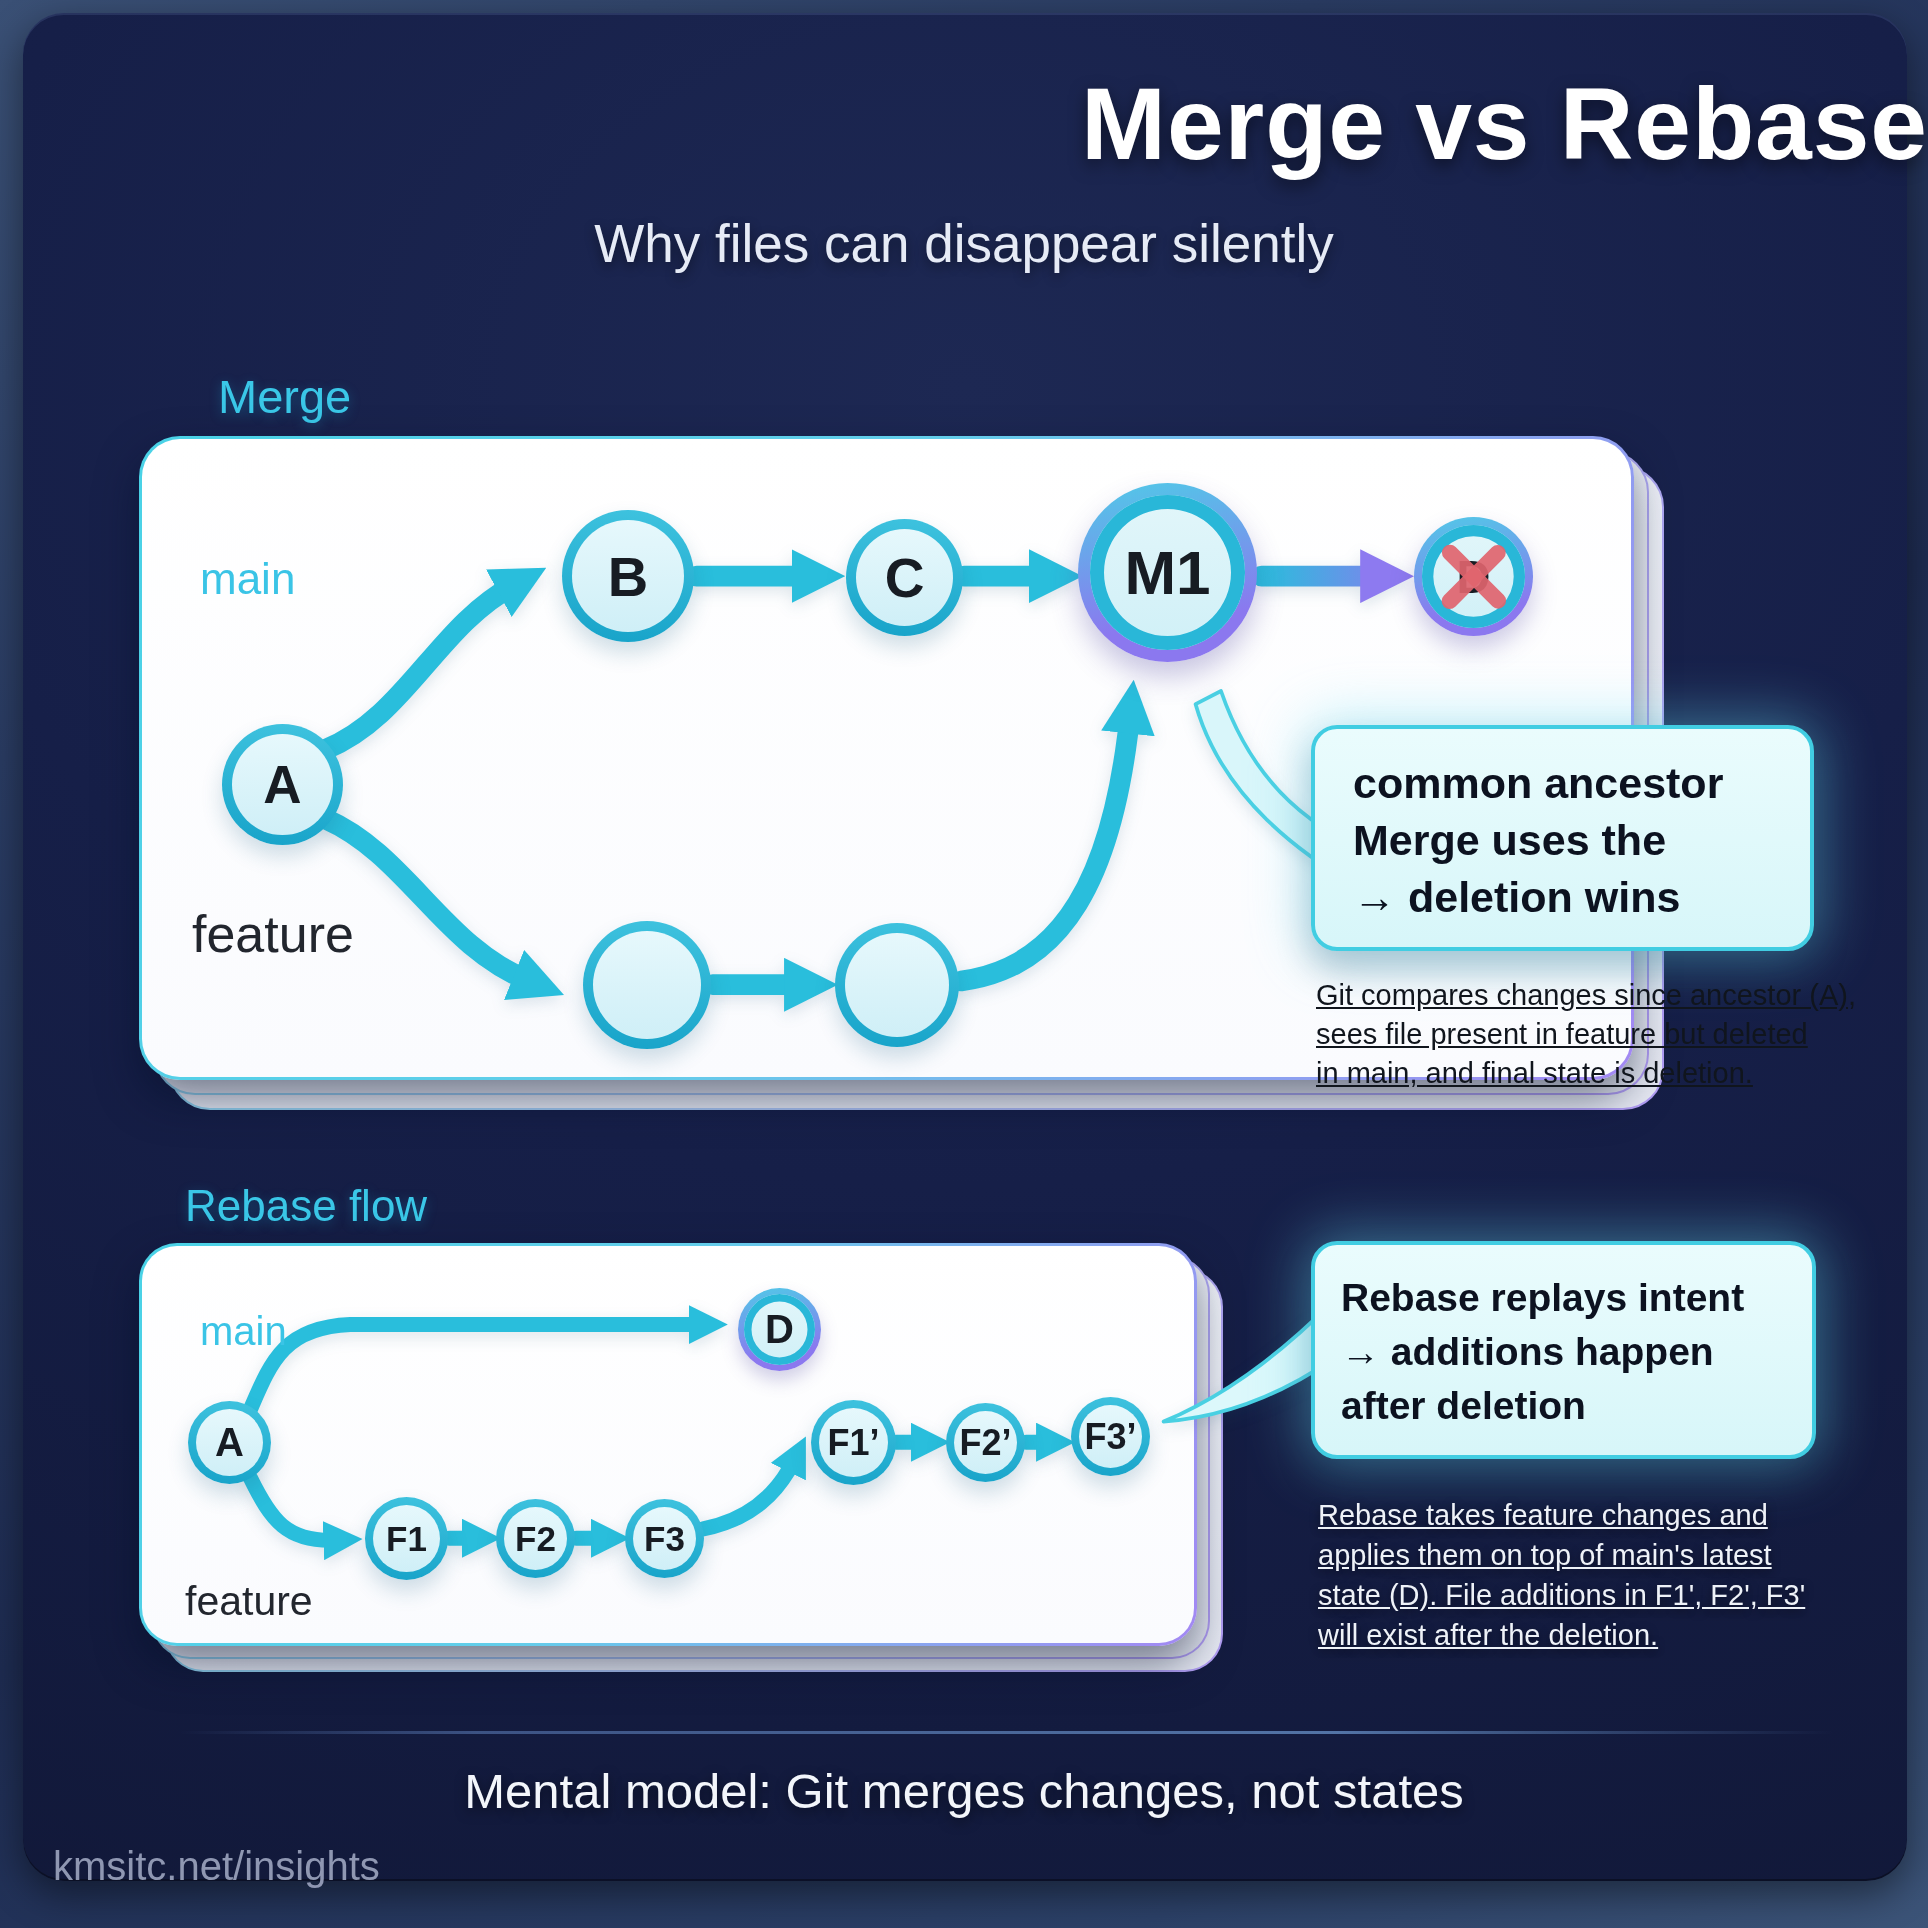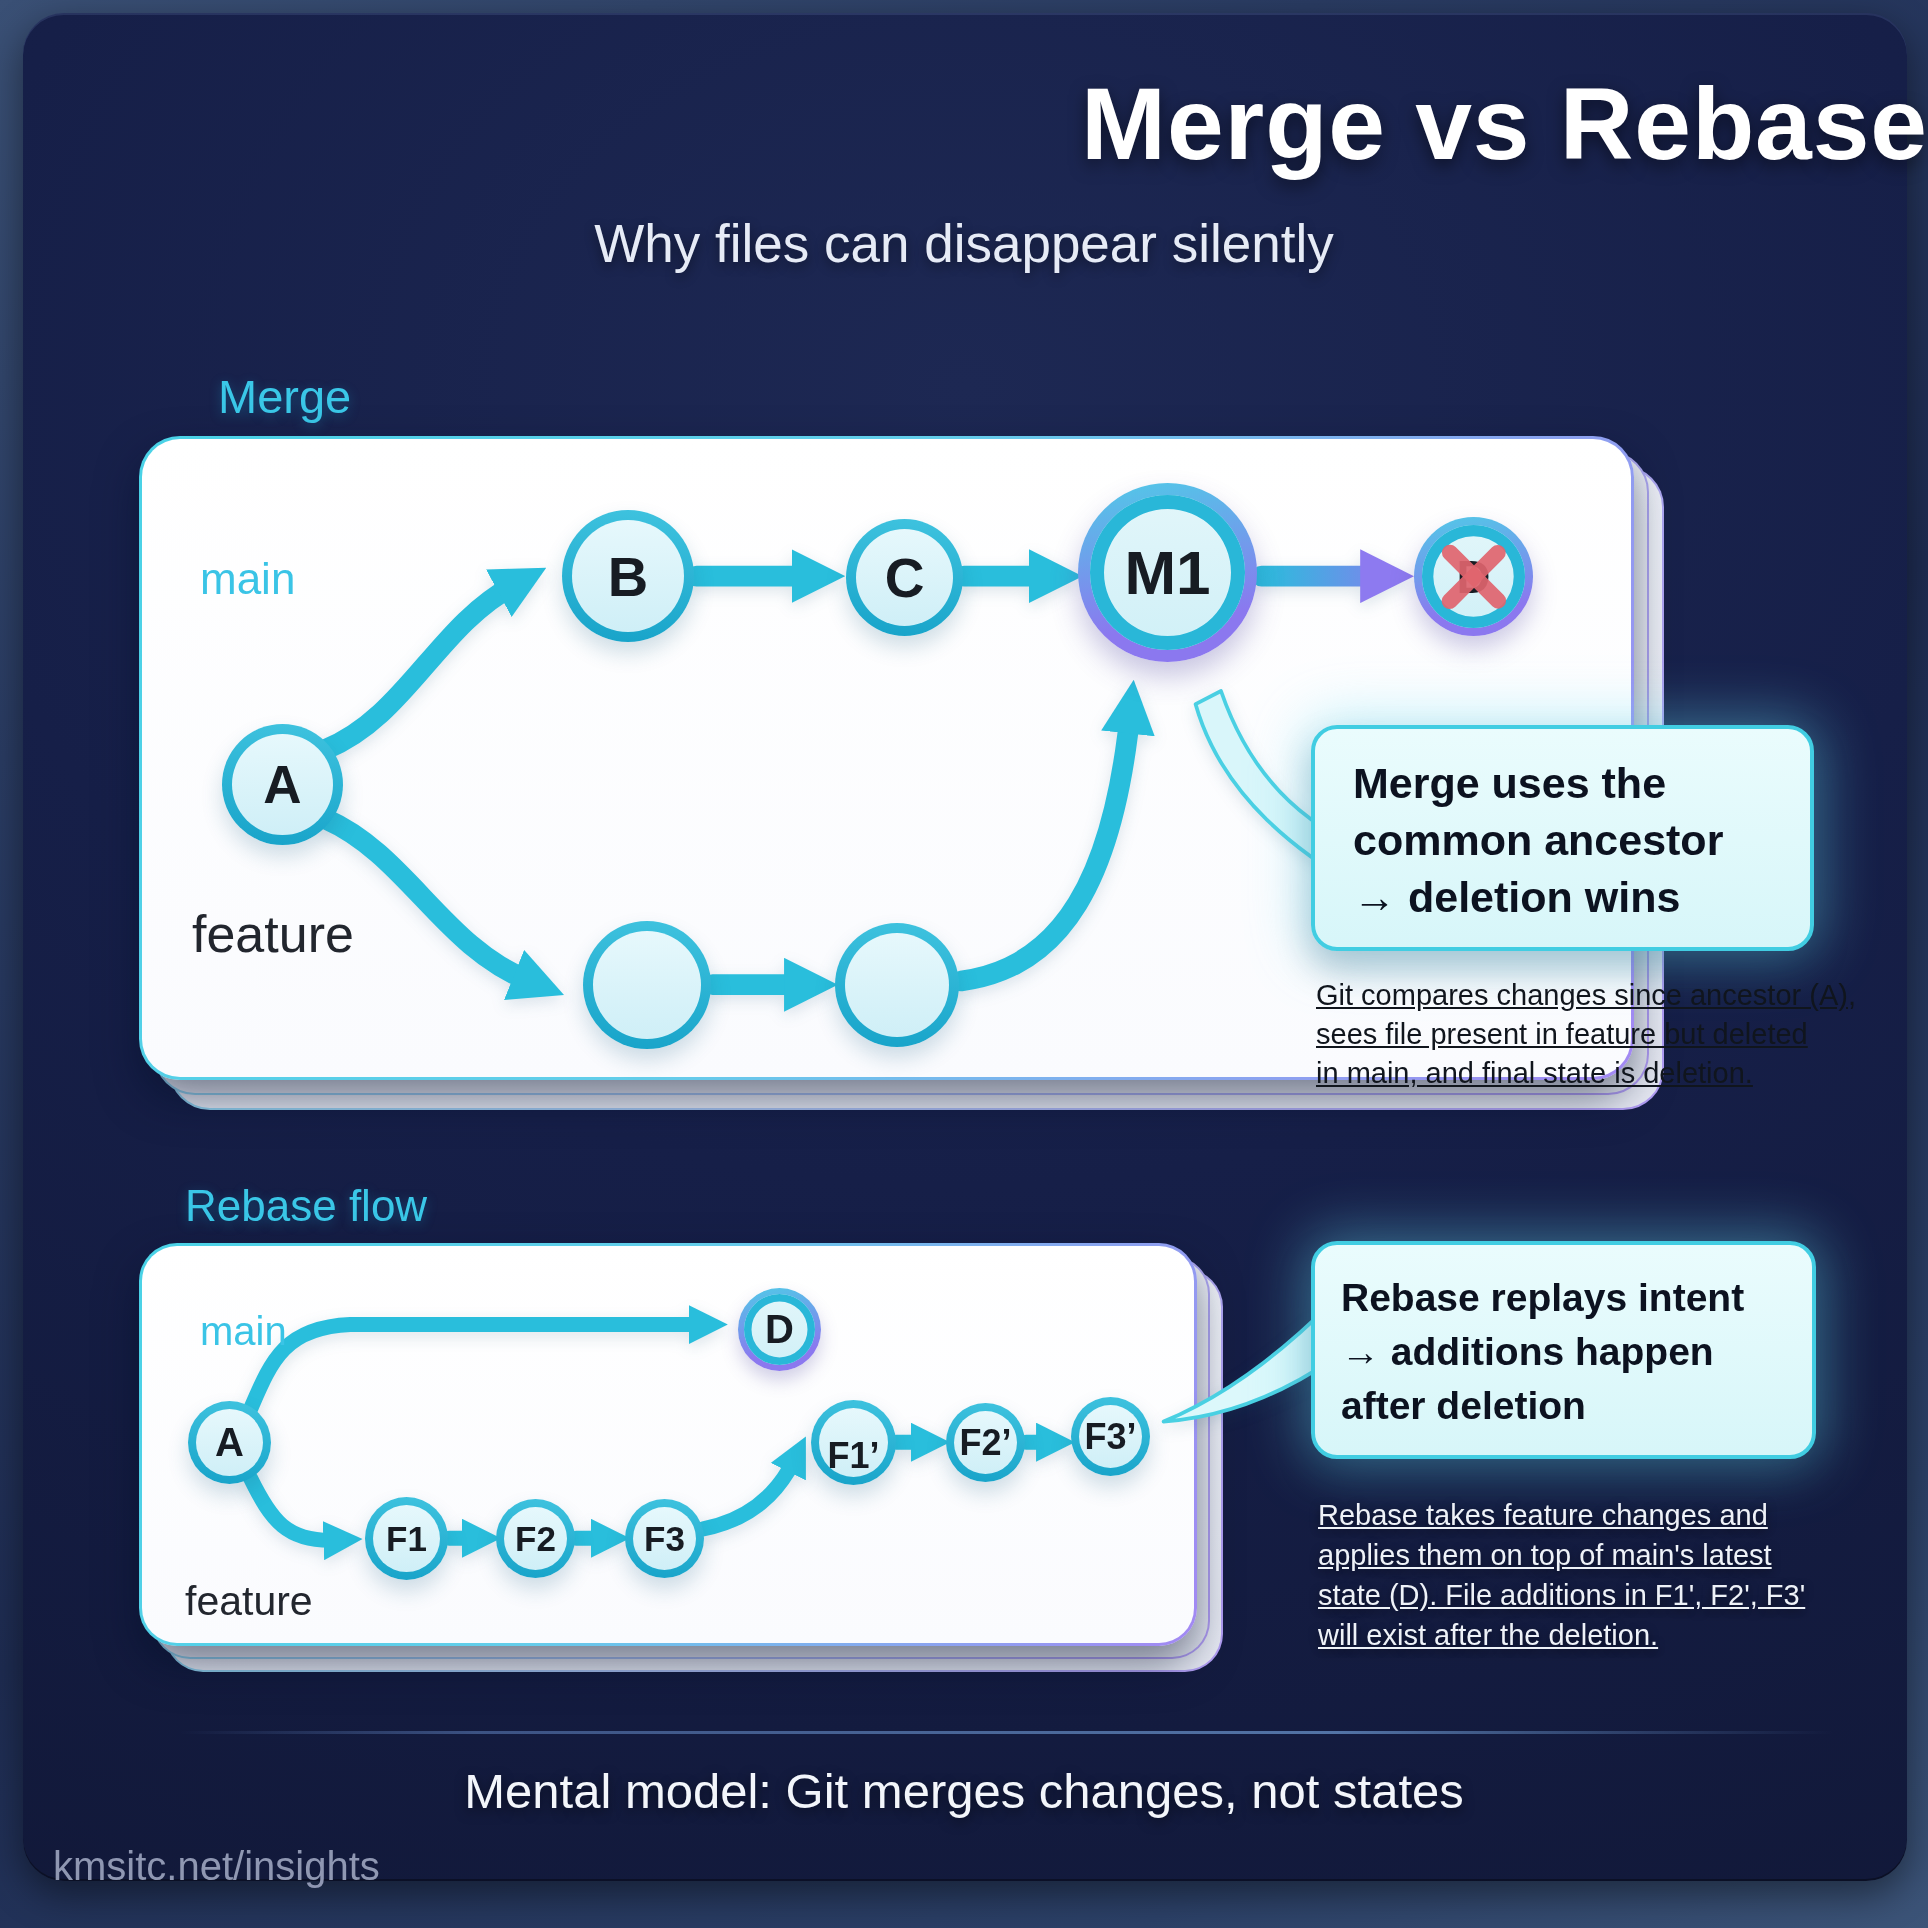--- a/index.html
+++ b/index.html
@@ -84,21 +84,21 @@
   .n-m1{left:1078px;top:483px;width:179px;height:179px;font-size:62px;}
   .n-md{left:1414px;top:517px;width:119px;height:119px;font-size:47px;}
   .n-mf1{left:583px;top:921px;width:128px;height:128px;}
   .n-mf2{left:835px;top:923px;width:124px;height:124px;}
 
   .n-ra{left:188px;top:1401px;width:83px;height:83px;font-size:40px;}
   .n-rd{left:738px;top:1288px;width:83px;height:83px;font-size:40px;}
   .n-rf1{left:365px;top:1497px;width:83px;height:83px;font-size:35px;}
   .n-rf2{left:496px;top:1499px;width:79px;height:79px;font-size:35px;}
   .n-rf3{left:625px;top:1499px;width:79px;height:79px;font-size:35px;}
-  .n-rf1p{left:811px;top:1400px;width:85px;height:85px;font-size:36px;align-items:flex-end;}
+  .n-rf1p{left:811px;top:1400px;width:85px;height:85px;font-size:36px;}
   .n-rf2p{left:946px;top:1403px;width:79px;height:79px;font-size:36px;}
   .n-rf3p{left:1071px;top:1397px;width:79px;height:79px;font-size:36px;}
 
   .xmark{position:absolute;inset:0;pointer-events:none;}
   .xmark::before,.xmark::after{
     content:"";position:absolute;left:50%;top:50%;width:82%;height:16%;
     border-radius:9.4px;background:#e0646e;opacity:.92;
   }
   .xmark::before{transform:translate(-50%,-50%) rotate(45deg);}
   .xmark::after{transform:translate(-50%,-50%) rotate(-45deg);}
@@ -230,22 +230,22 @@
       <span>F1’</span>
     </div>
   <div class="node small n-rf2p">
       <span>F2’</span>
     </div>
   <div class="node small n-rf3p">
       <span>F3’</span>
     </div>
 
   <div class="callout callout-merge">
+    <div class="co-line">common ancestor</div>
     <div class="co-line">Merge uses the</div>
-    <div class="co-line">common ancestor</div>
     <div class="co-line">→ deletion wins</div>
   </div>
   <div class="note note-merge">
     <span class="note-line">Git compares changes since ancestor (A),</span>
     <span class="note-line">sees file present in feature but deleted</span>
     <span class="note-line">in main, and final state is deletion.</span>
   </div>
 
   <div class="callout callout-rebase">
     <div class="co-line">Rebase replays intent</div>

